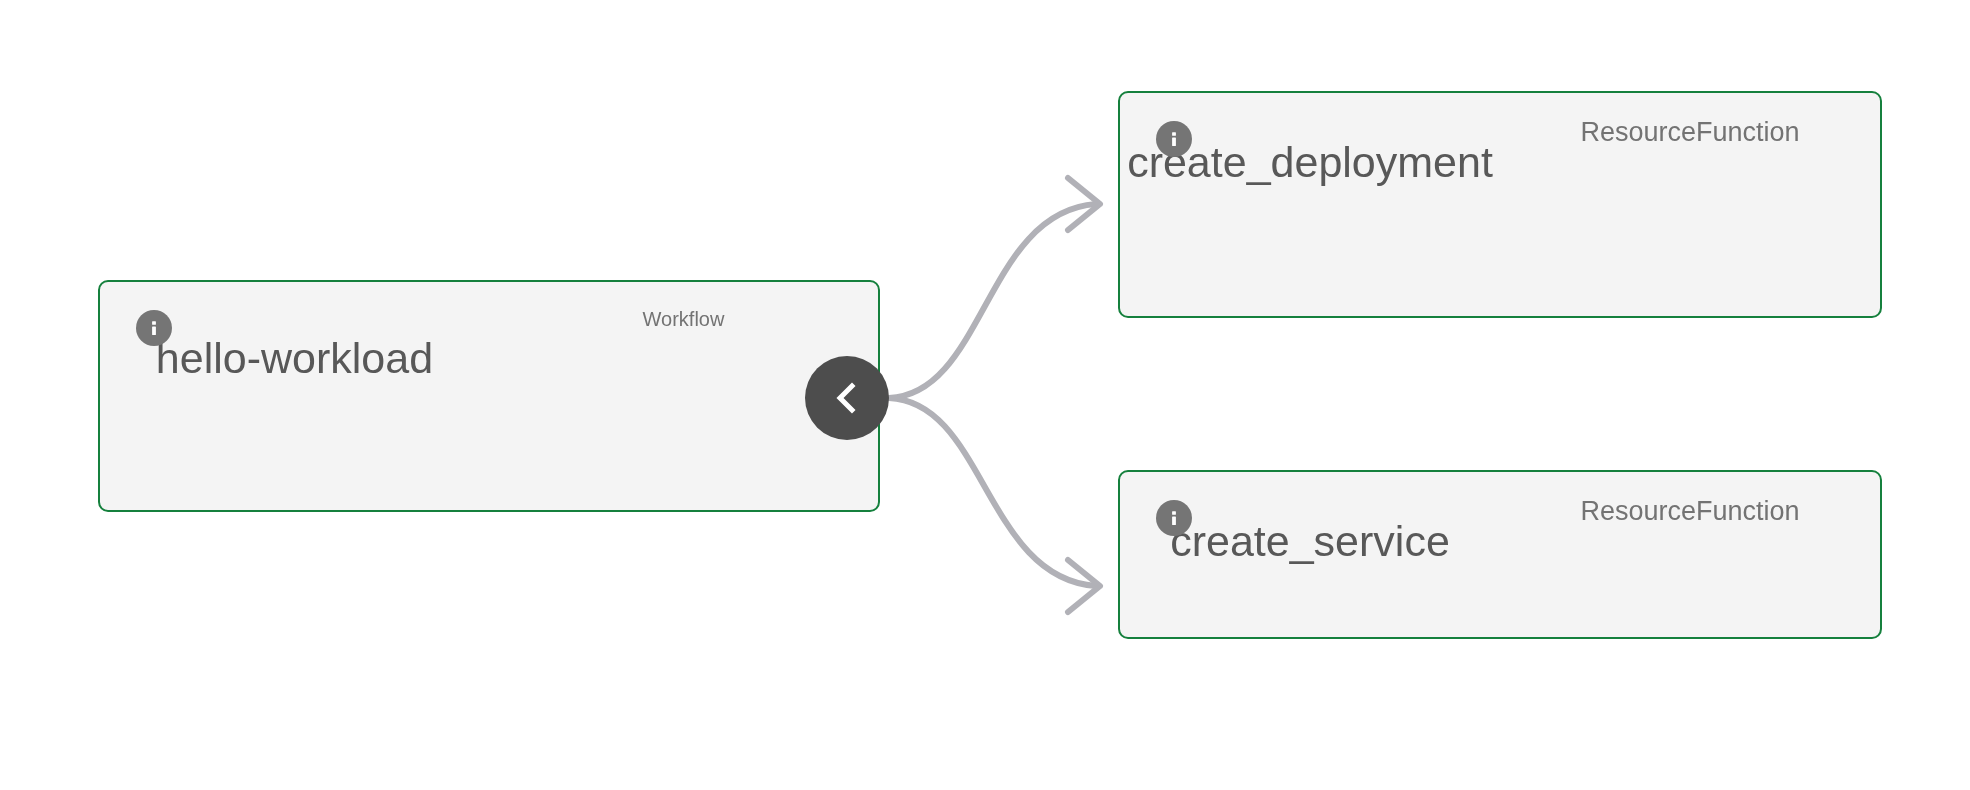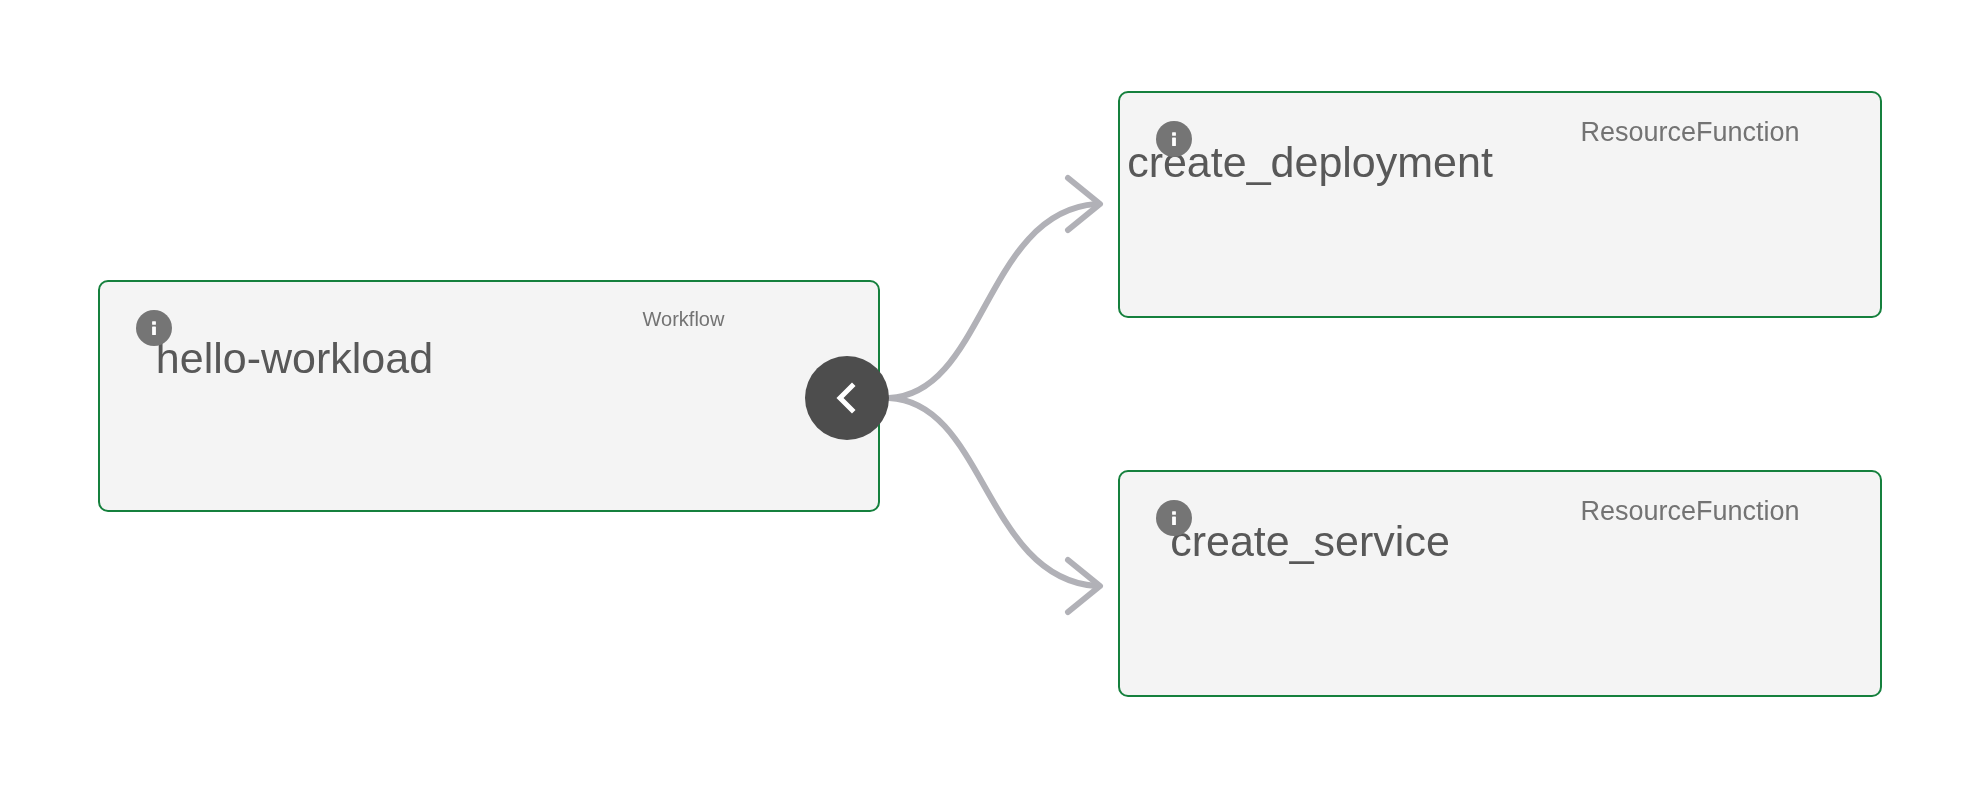--- a/index.html
+++ b/index.html
@@ -98,21 +98,21 @@
   #node-create-deployment {
     left: 1118px;
     top: 91px;
     width: 764px;
     height: 227px;
   }
   #node-create-service {
     left: 1118px;
     top: 470px;
     width: 764px;
-    height: 227px;
+    height: 169px;
   }
   #node-create-deployment .node-title,
   #node-create-service .node-title {
     margin-top: 48px;
     font-size: 43px;
   }
   #node-create-deployment .node-subtitle,
   #node-create-service .node-subtitle {
     margin-top: 26px;
     font-size: 27px;

